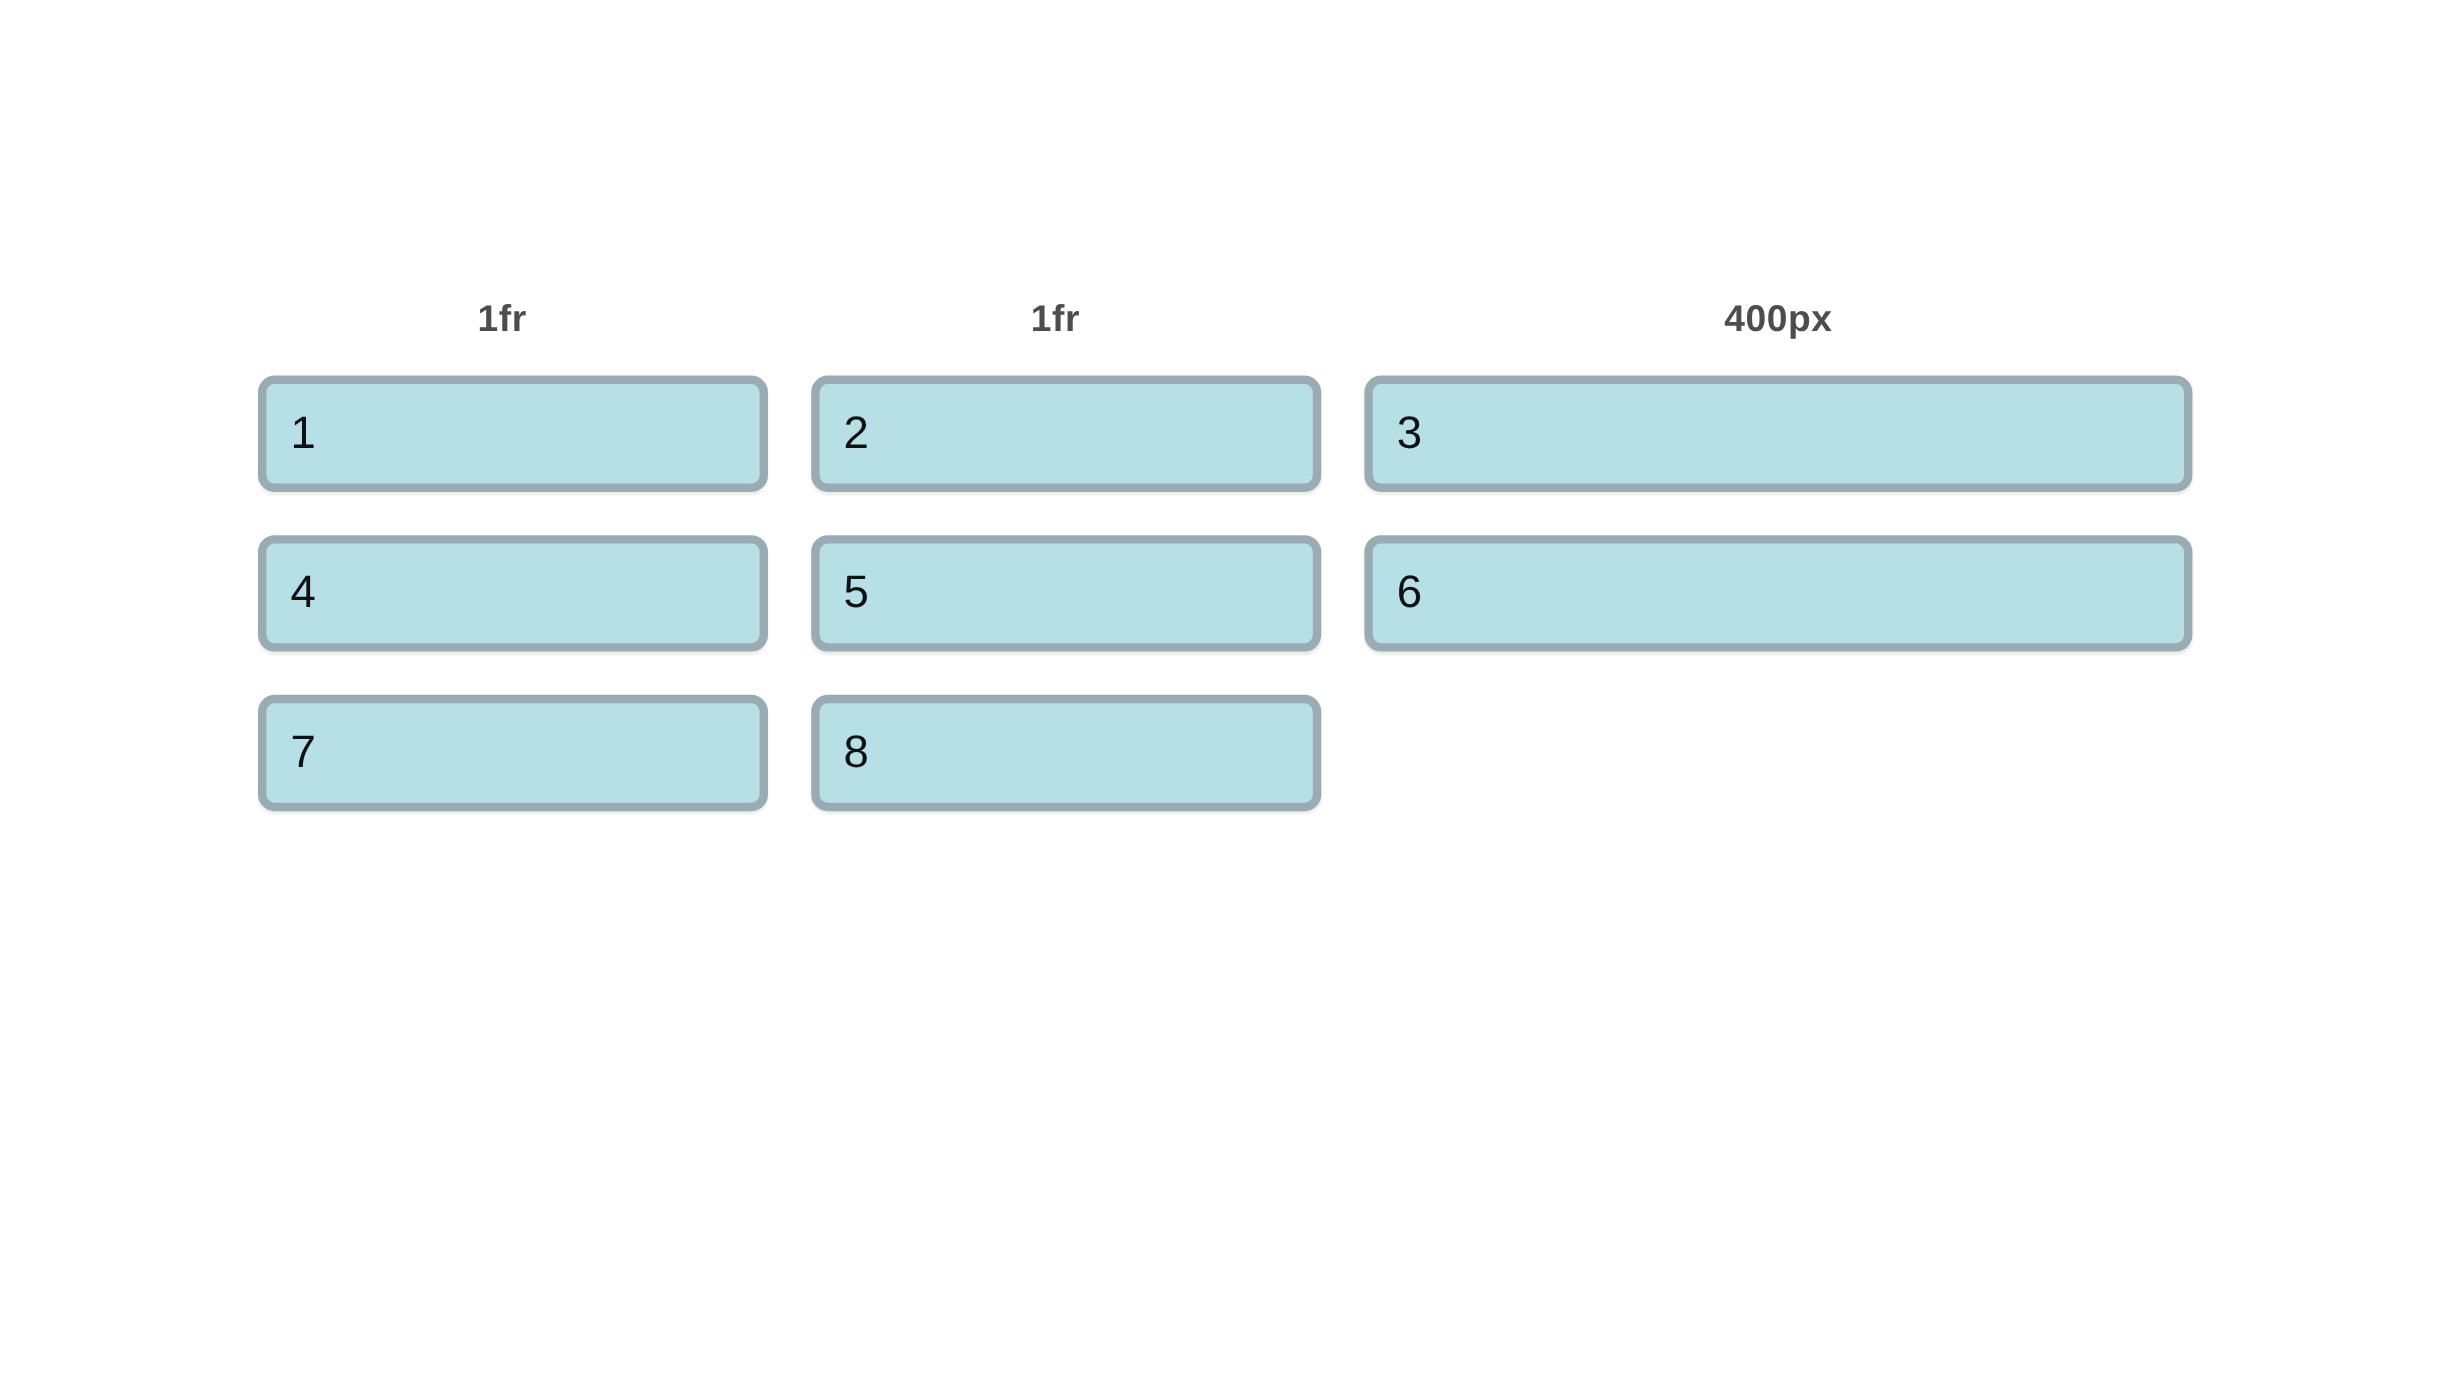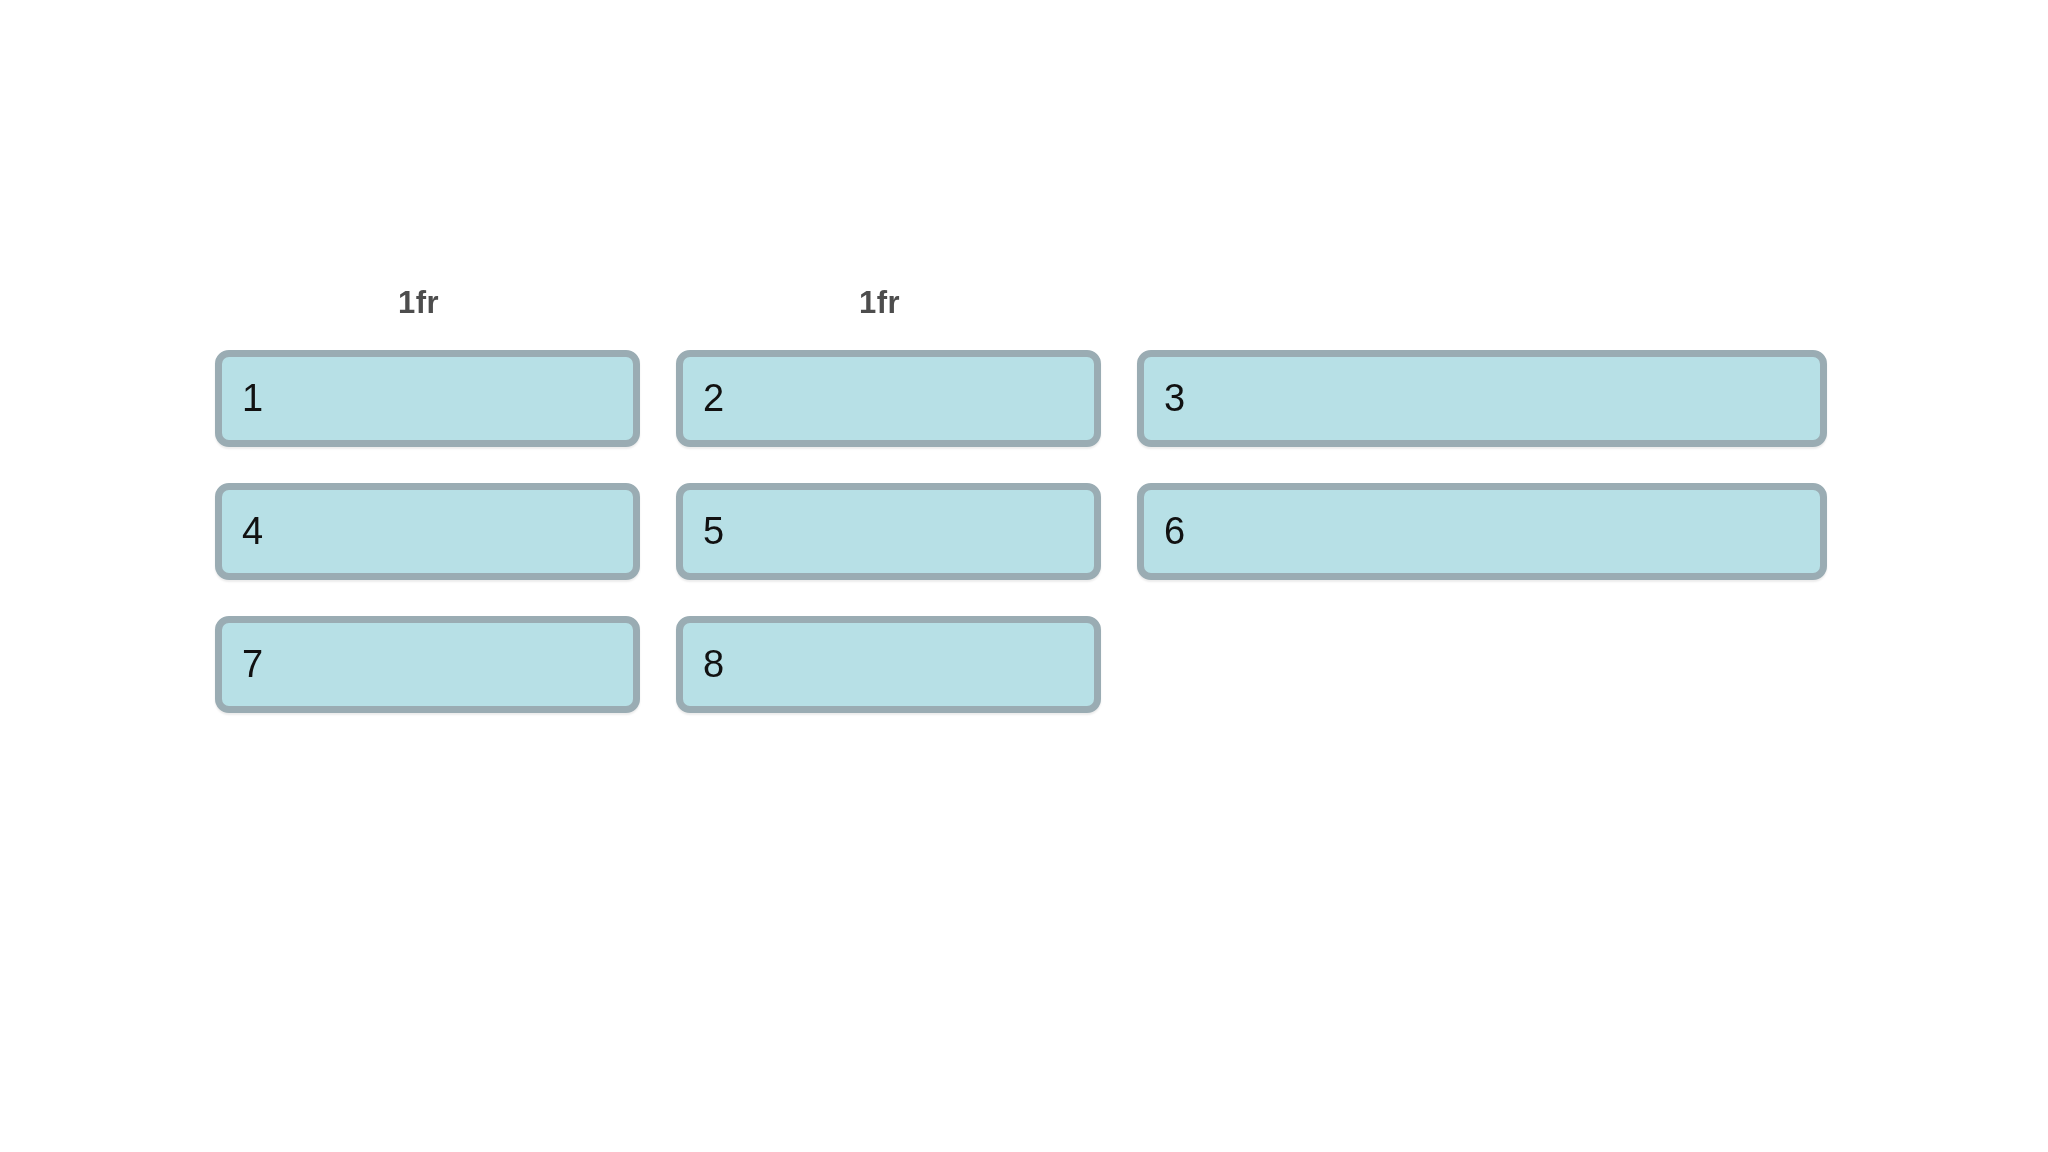--- a/index.html
+++ b/index.html
@@ -21,21 +21,20 @@
     position:absolute;
     left:215px;
     top:250px;
     width:1612px;
   }
   .track-headers{
     display:grid;
     grid-template-columns:1fr 1fr 690px;
     column-gap:54px;
     margin-bottom:31px;
-    margin-top:37px;
   }
   .track-header{
     text-align:center;
     font-size:31px;
     font-weight:700;
     line-height:32px;
     color:var(--header-text);
     letter-spacing:0.5px;
   }
   .demo-grid{
@@ -58,20 +57,21 @@
   }
 </style>
 </head>
 <body>
 
 <div class="stage">
 
   <div class="track-headers">
     <div class="track-header">1fr</div>
     <div class="track-header">1fr</div>
+    <div class="track-header">400px</div>
   </div>
 
   <div class="demo-grid">
     <div class="grid-item">1</div>
     <div class="grid-item">2</div>
     <div class="grid-item">3</div>
     <div class="grid-item">4</div>
     <div class="grid-item">5</div>
     <div class="grid-item">6</div>
     <div class="grid-item">7</div>

